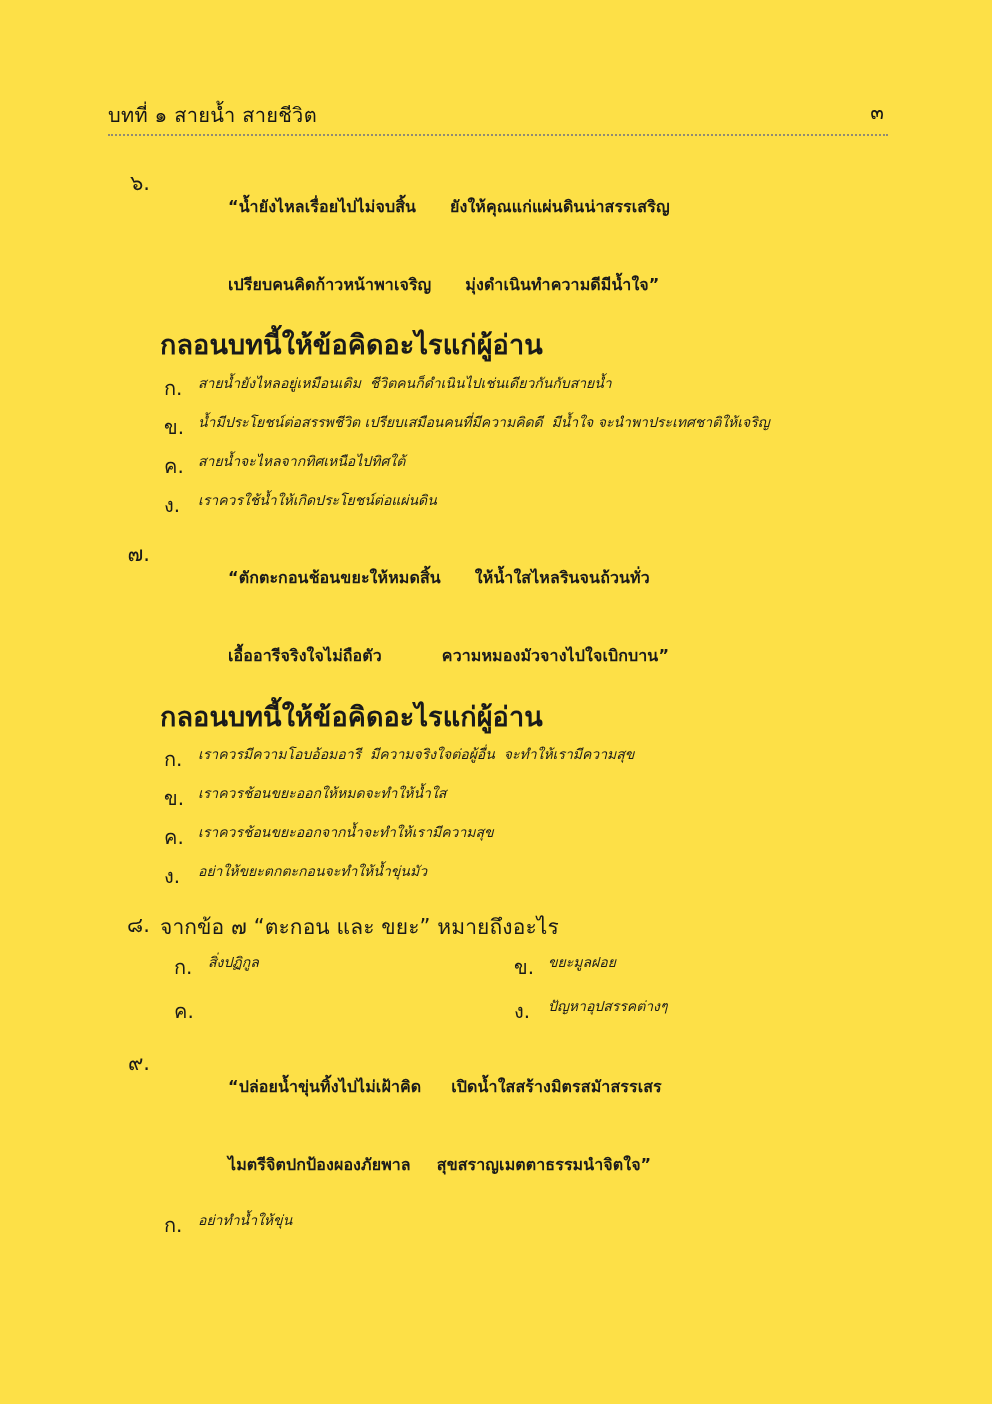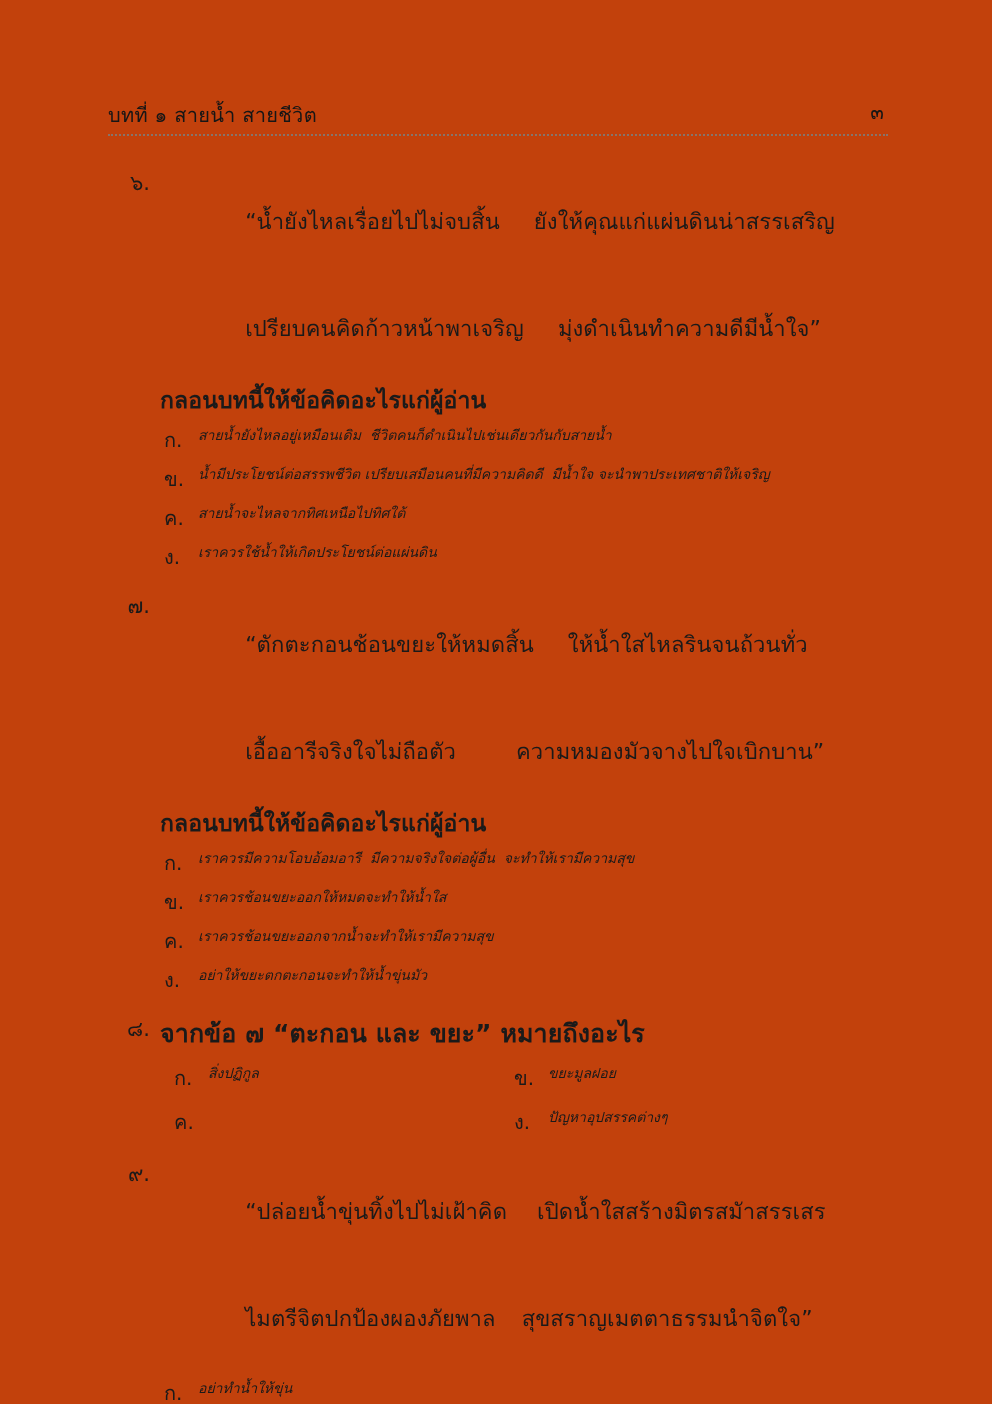--- a/index.html
+++ b/index.html
@@ -13,21 +13,21 @@
     font-family: "DejaVu Sans", sans-serif;
     color: #1a1a1a;
     position: relative;
     overflow: hidden;
   }
   .page {
     position: absolute;
     left: 0; top: 0;
     width: 992px;
     height: 1404px;
-    background: #c2410c;
+    background: #fde047;
   }
 
   
   .header {
     position: absolute;
     left: 108px;
     top: 96px;
     width: 780px;
     display: flex;
     align-items: flex-end;
@@ -79,38 +79,38 @@
   }
   .qnum.wide {
     padding-left: 0px;
     text-align: right;
     padding-right: 10px;
   }
   .qbody {
     flex: 1 1 auto;
   }
   .verse-line {
-    font-size: 22px;
-    font-weight: normal;
+    font-size: 16px;
+    font-weight: bold;
     line-height: 1.62;
     white-space: pre;
     letter-spacing: 0.1px;
   }
   .verse-line .seg2 {
     display: inline-block;
   }
   .prompt-line {
-    font-size: 23px;
+    font-size: 27px;
     font-weight: bold;
     line-height: 1.62;
     letter-spacing: 0.1px;
   }
   .single-line {
-    font-size: 25px;
-    font-weight: bold;
+    font-size: 21px;
+    font-weight: normal;
     line-height: 1.62;
     letter-spacing: 0.1px;
   }
 
   .choices {
     margin-top: 6px;
     margin-left: 56px;
   }
   .choice {
     display: flex;

